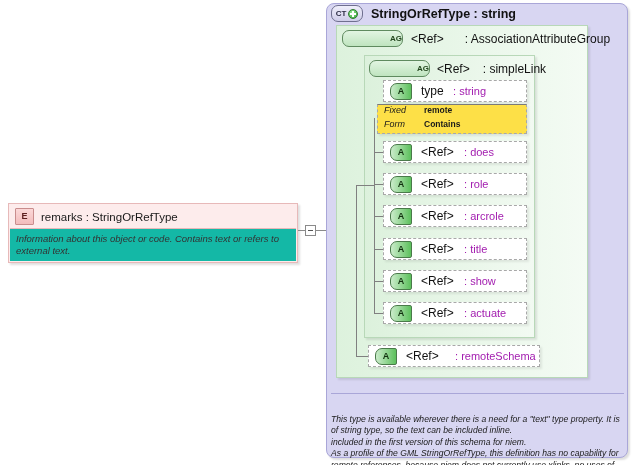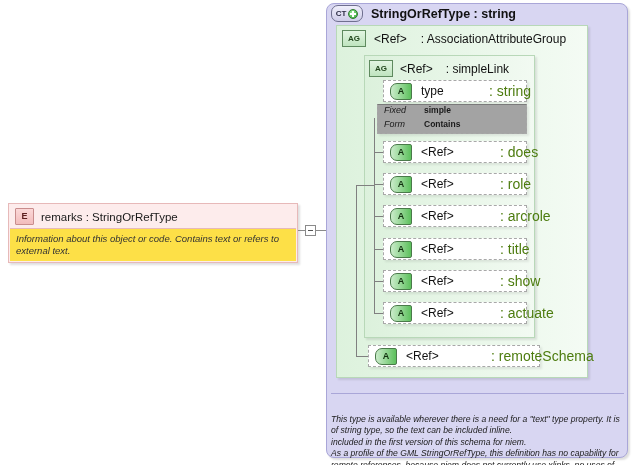--- a/index.html
+++ b/index.html
@@ -48,21 +48,21 @@
     justify-content: center;
     line-height: 1;
     flex: none;
   }
   .el-title {
     font-size: 11.5px;
     color: #1a1a1a;
     white-space: nowrap;
   }
   #element-box .el-doc-wrap {
-    background: #fde047;
+    background: #14b8a6;
     border-top: 1px solid #e7b9b9;
     margin: 0 1px 1px 1px;
     padding: 4px 6px 5px 6px;
   }
   .el-doc {
     font-size: 9.5px;
     font-style: italic;
     color: #333;
     line-height: 1.22;
   }
@@ -147,24 +147,25 @@
     box-sizing: border-box;
     box-shadow: 2px 2px 2px rgba(0,0,0,0.10);
   }
   #ag-outer-head {
     left: 342px; top: 30px;
     display: flex; align-items: center; gap: 8px;
   }
   .ag-icon {
     width: 22px; height: 15px;
     border: 1px solid #5f8a5f;
-    border-radius: 0;
+    border-radius: 7px;
     background: linear-gradient(to bottom,#e2f5e2,#bfe4bf);
-    display: flex; align-items: center; justify-content: center;
+    display: flex; align-items: center; justify-content: flex-end;
     flex: none;
+    padding-left: 37px;
   }
   .ag-icon span {
     font-size: 8px; font-weight: bold; color: #24471f; line-height: 1;
   }
   .ref-label {
     font-size: 12px; color: #111; white-space: nowrap;
   }
   .type-label {
     font-size: 12px; color: #111; white-space: nowrap;
   }
@@ -202,30 +203,29 @@
     display: flex; align-items: center; justify-content: center;
     flex: none;
   }
   .a-icon span {
     font-size: 9px; font-weight: bold; color: #12300f; line-height: 1;
   }
   .attr-name {
     font-size: 12px; color: #111; white-space: nowrap;
   }
   .attr-type {
-    font-size: 14px; color: #4d7c0f; white-space: nowrap;
+    font-size: 11px; color: #a21caf; white-space: nowrap;
     position: absolute;
-    margin-left: 36px;
   }
 
   
   #facet-box {
     left: 377px; top: 104px;
     width: 150px; height: 30px;
-    background: #a3a3a3;
+    background: #fde047;
     border-left: 1px dashed #a8a8a8;
     border-right: 1px dashed #a8a8a8;
     border-bottom: 1px dashed #a8a8a8;
     border-top: 1px solid #7a7a7a;
     box-sizing: border-box;
     box-shadow: 2px 2px 2px rgba(0,0,0,0.08);
   }
   .facet-row {
     display: flex;
     align-items: baseline;
@@ -293,21 +293,21 @@
   <div class="box-title">StringOrRefType : string</div>
 </div>
 
 <div class="abs" id="ag-outer"></div>
 
 <div class="abs" id="ag-outer-head">
   <div class="ag-icon">
     <span>AG</span>
   </div>
   <div class="ref-label">&lt;Ref&gt;</div>
-  <div class="type-label" style="margin-left:6px">
+  <div class="type-label" style="margin-left:13px">
     <span>:</span>
     <span>AssociationAttributeGroup</span>
   </div>
 </div>
 
 <div class="abs" id="ag-inner"></div>
 
 <div class="abs" id="ag-inner-head">
   <div class="ag-icon">
     <span>AG</span>
@@ -339,21 +339,21 @@
   <div class="attr-name">type</div>
   <div class="attr-type" style="left:69px">
     <span>:</span>
     <span>string</span>
   </div>
 </div>
 
 <div class="abs" id="facet-box">
   <div class="facet-row">
     <div class="facet-key">Fixed</div>
-    <div class="facet-val">simple</div>
+    <div class="facet-val">remote</div>
   </div>
   <div class="facet-row">
     <div class="facet-key">Form</div>
     <div class="facet-val">Contains</div>
   </div>
 </div>
 
 <div class="abs attr-row" style="left:383px; top:141px; width:144px; height:22px;">
   <div class="a-icon">
     <span>A</span>

